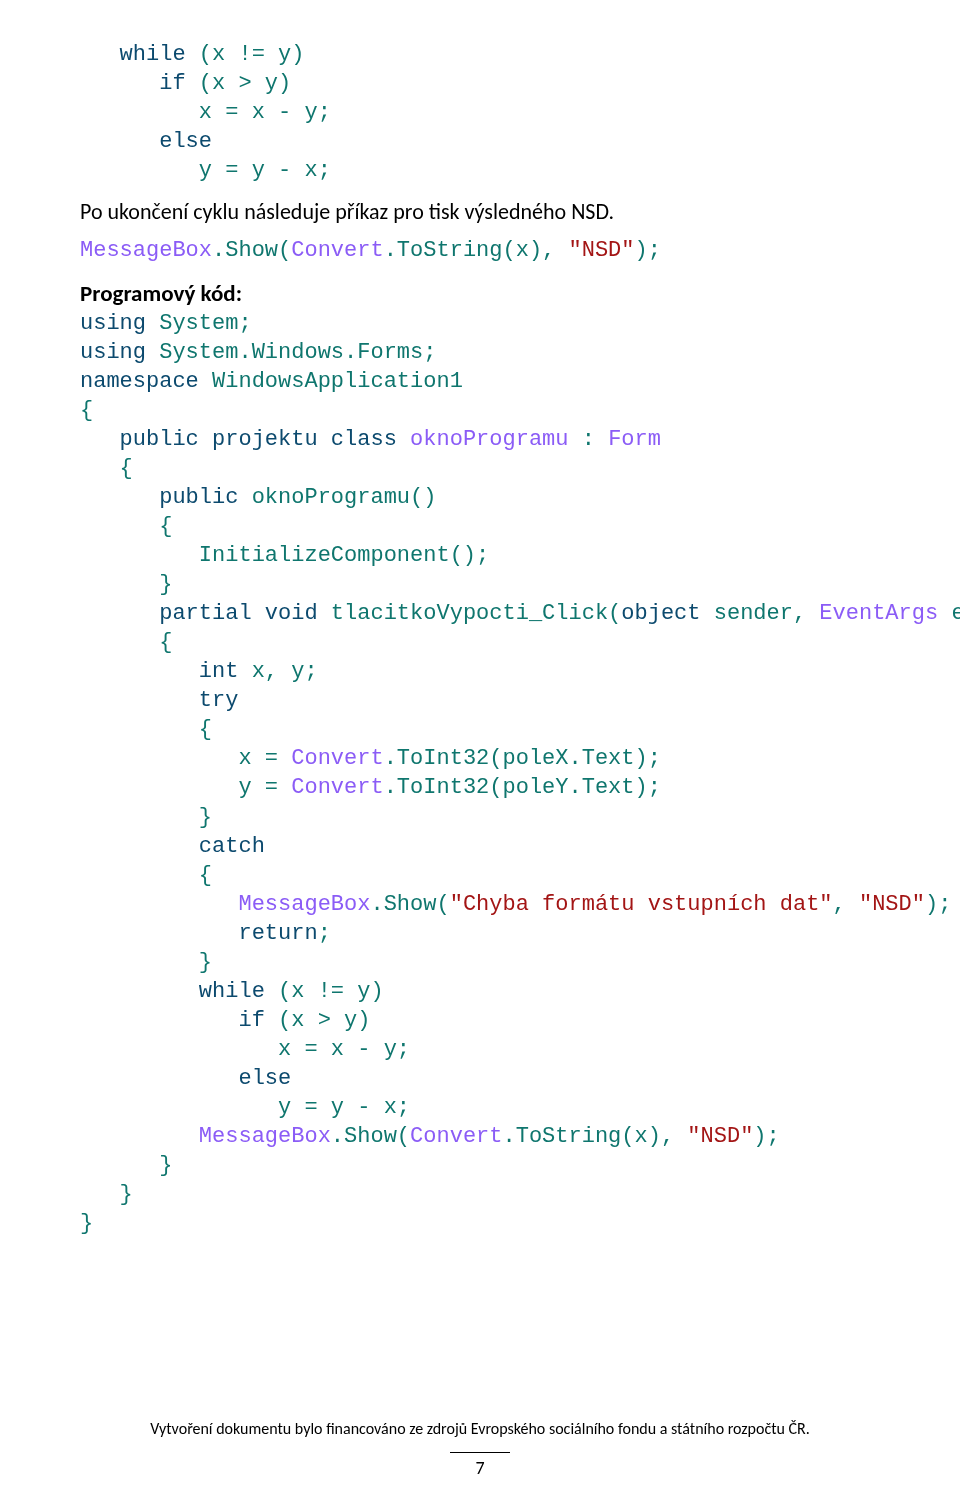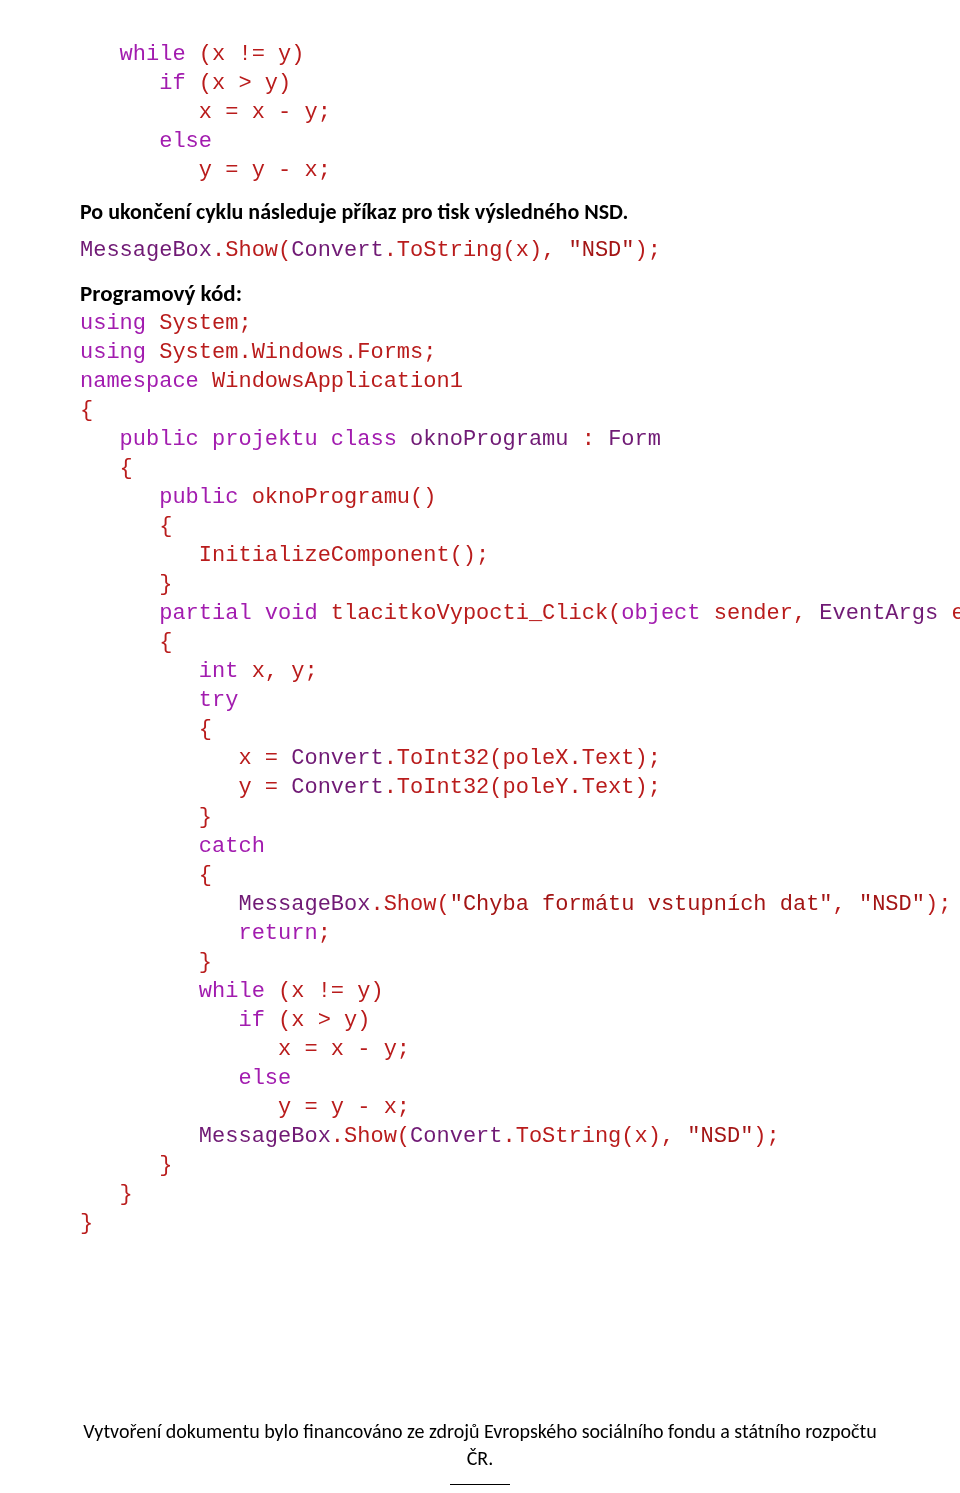--- a/index.html
+++ b/index.html
@@ -17,36 +17,35 @@
     font-family: Consolas, "Courier New", monospace;
     font-size: 22px;
     line-height: 1.32;
     white-space: pre;
   }
   .body-text {
     font-family: Calibri, "Segoe UI", Arial, sans-serif;
     font-size: 22px;
     line-height: 1.4;
     margin: 12px 0 8px 0;
-    font-weight: bold;
   }
   .heading {
     font-family: Calibri, "Segoe UI", Arial, sans-serif;
     font-size: 23px;
     font-weight: bold;
     margin: 14px 0 2px 0;
   }
-  .kw-blue   { color: #a21caf; }
-  .teal      { color: #701a75; }
+  .kw-blue   { color: #0c4a6e; }
+  .teal      { color: #8b5cf6; }
   .maroon    { color: #a31515; }
-  .black     { color: #b91c1c; }
+  .black     { color: #0f766e; }
   .footnote {
     text-align: center;
     font-family: Calibri, "Segoe UI", Arial, sans-serif;
-    font-size: 20px;
+    font-size: 16px;
     line-height: 1.35;
     margin-top: 180px;
   }
   .page-number {
     text-align: center;
     font-family: Calibri, "Segoe UI", Arial, sans-serif;
     font-size: 18px;
     margin-top: 8px;
     padding-top: 4px;
     position: relative;

